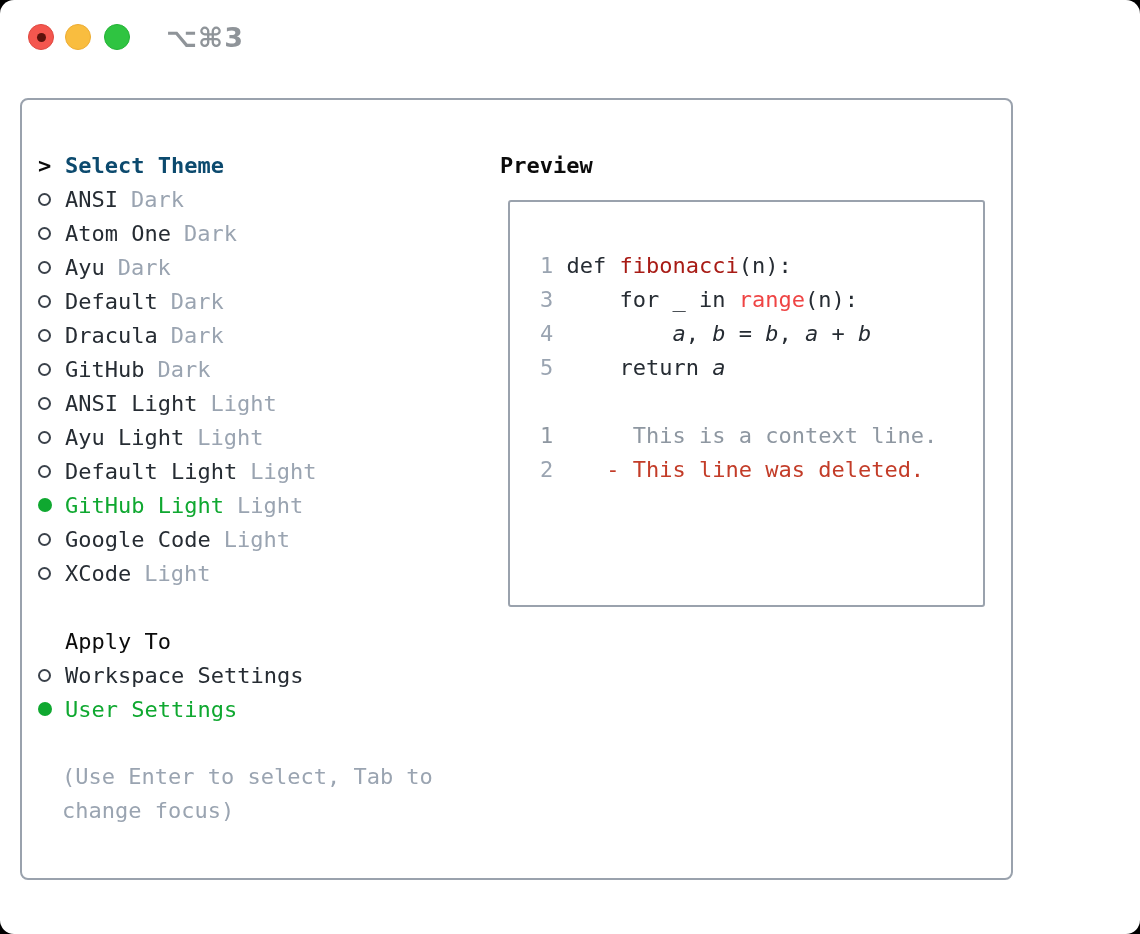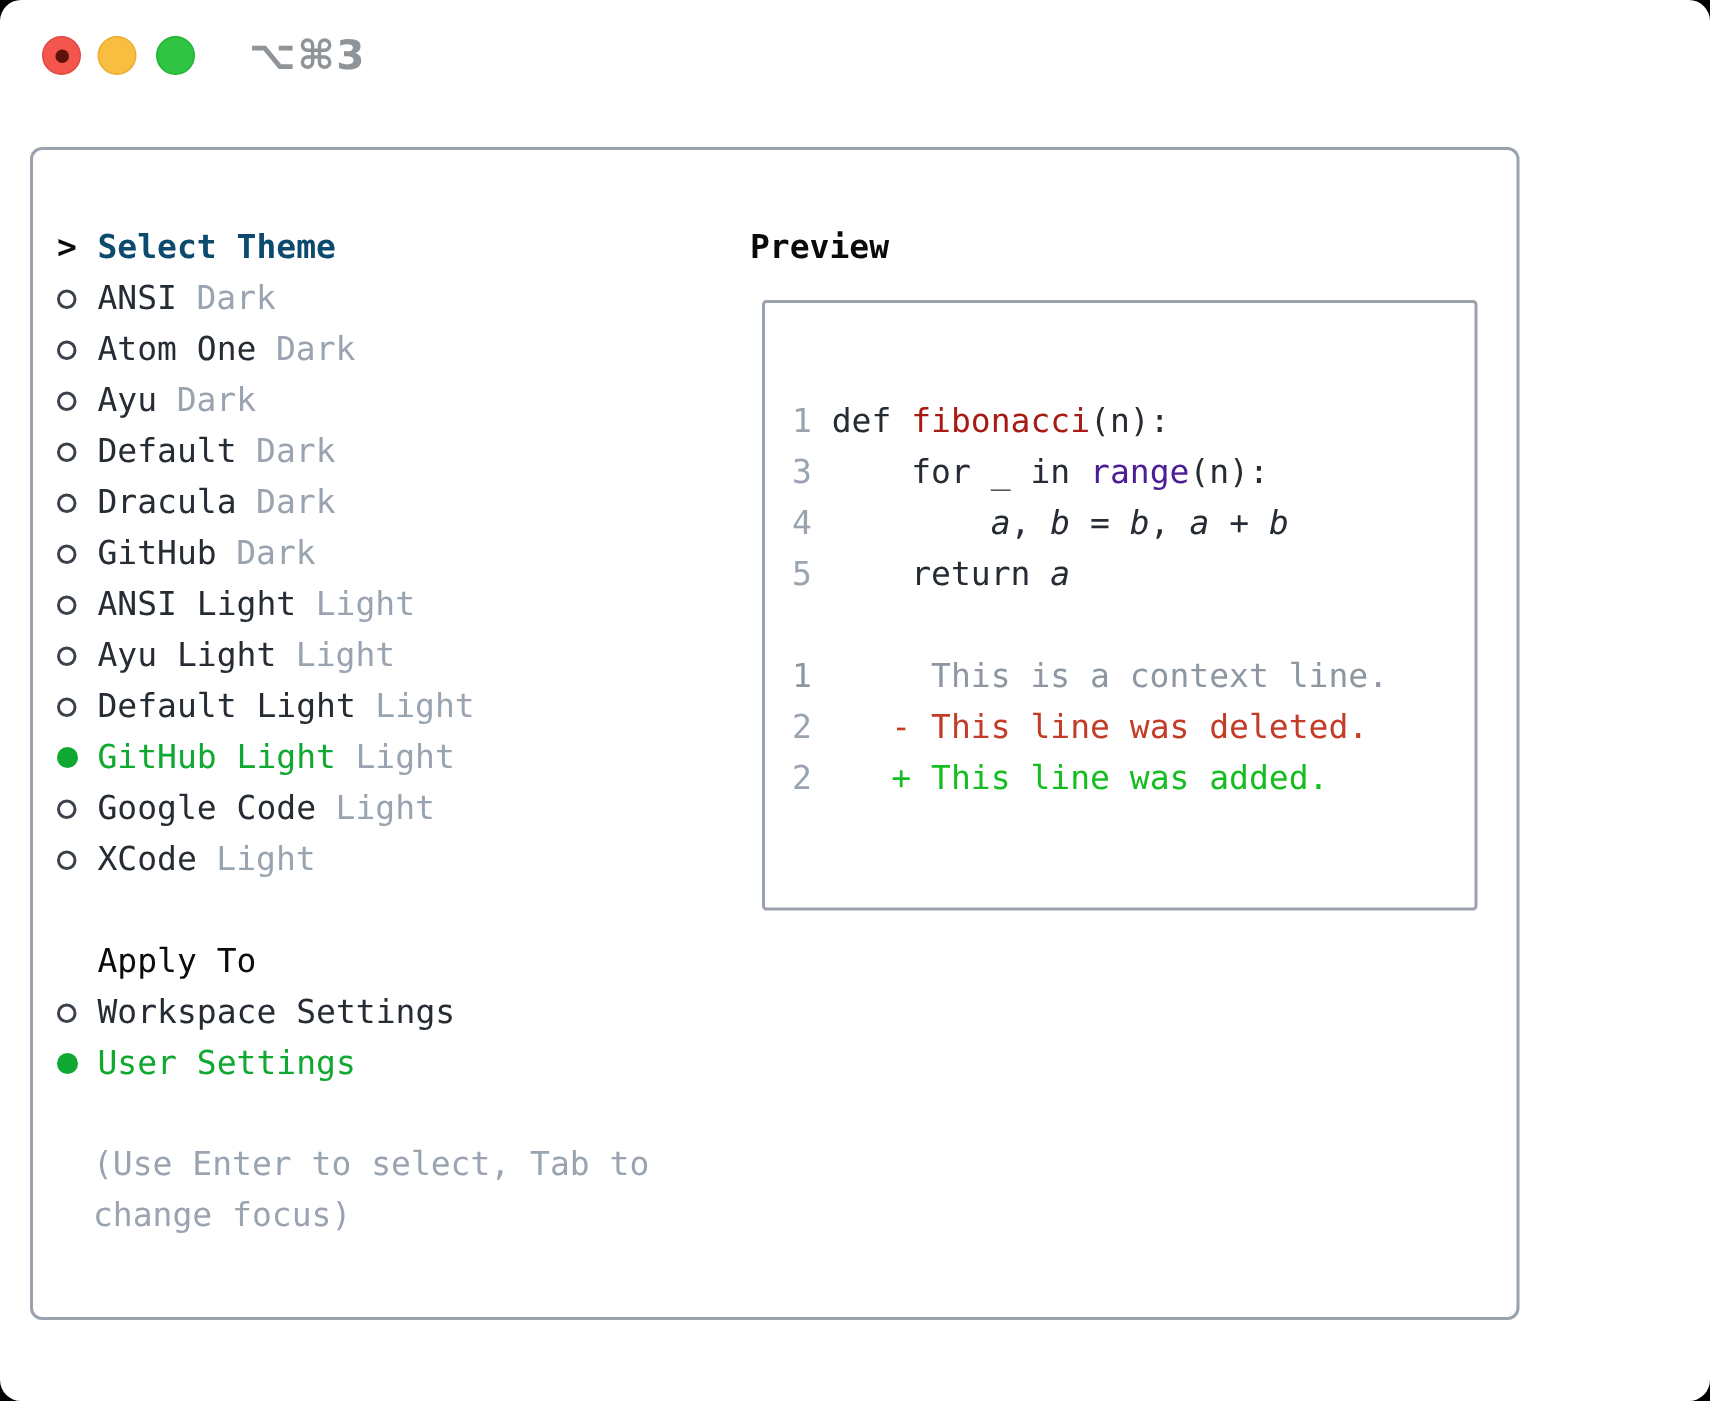--- a/index.html
+++ b/index.html
@@ -29,28 +29,28 @@
   .caret{font-weight:bold;color:#0b0b0b;}
   .hdr .nm{font-weight:bold;color:#0c4a6e;}
   .nm{color:#262c33;}
   .sfx{color:#9aa4b1;margin-left:13px;}
   .sel .nm{color:#0fa830;}
   .help{position:absolute;left:16px;top:660px;width:440px;font-size:22px;line-height:34px;color:#9aa4b1;white-space:pre-wrap;margin-left:24px;}
 
   
   .preview-header{position:absolute;left:478px;top:49px;height:34px;line-height:34px;font-size:22px;font-weight:bold;color:#0b0b0b;}
   .preview-box{position:absolute;left:486px;top:100px;width:477px;height:407px;border:2px solid #9aa2ad;border-radius:3px;box-sizing:border-box;background:#fff;}
-  .code{position:absolute;left:0;top:0;padding:63px 0 0 18px;}
+  .code{position:absolute;left:12px;top:0;padding:47px 0 0 18px;}
   .code-line{height:34px;line-height:34px;font-size:22px;white-space:pre;color:#262c33;}
   .t-ln{color:#9aa4b1;}
   .t-p{color:#262c33;}
   .t-fn{color:#a81b15;}
   .t-v{font-style:italic;color:#262c33;}
   .t-n{color:#0e7c7c;}
-  .t-b{color:#4c1d95;margin-top:23px;}
+  .t-b{color:#ef4444;margin-top:23px;}
   .t-ctx{color:#8e97a1;}
   .t-del{color:#c33c28;}
   .t-add{color:#16bd20;}
 </style>
 </head>
 <body>
 
 <div class="window">
 
   <div class="titlebar">
@@ -125,19 +125,18 @@
 
       <div class="preview-box">
         <div class="code">
           <div class="code-line"><span class="t-ln">1 </span><span class="t-p">def </span><span class="t-fn">fibonacci</span><span class="t-p">(n):</span></div>
           <div class="code-line"><span class="t-ln">3 </span><span class="t-p">    for _ in </span><span class="t-b">range</span><span class="t-p">(n):</span></div>
           <div class="code-line"><span class="t-ln">4 </span><span class="t-p">        </span><span class="t-v">a</span><span class="t-p">, </span><span class="t-v">b</span><span class="t-p"> = </span><span class="t-v">b</span><span class="t-p">, </span><span class="t-v">a</span><span class="t-p"> + </span><span class="t-v">b</span></div>
           <div class="code-line"><span class="t-ln">5 </span><span class="t-p">    return </span><span class="t-v">a</span></div>
           <div class="code-line"></div>
           <div class="code-line"><span class="t-ctx">1      This is a context line.</span></div>
           <div class="code-line"><span class="t-ln">2    </span><span class="t-del">- This line was deleted.</span></div>
-          <div class="code-line"><span class="t-ln">2    </span><span class="t-add">+ This line was added.</span></div>
         </div>
       </div>
 
     </div>
   </div>
 </div>
 
 </body></html>

